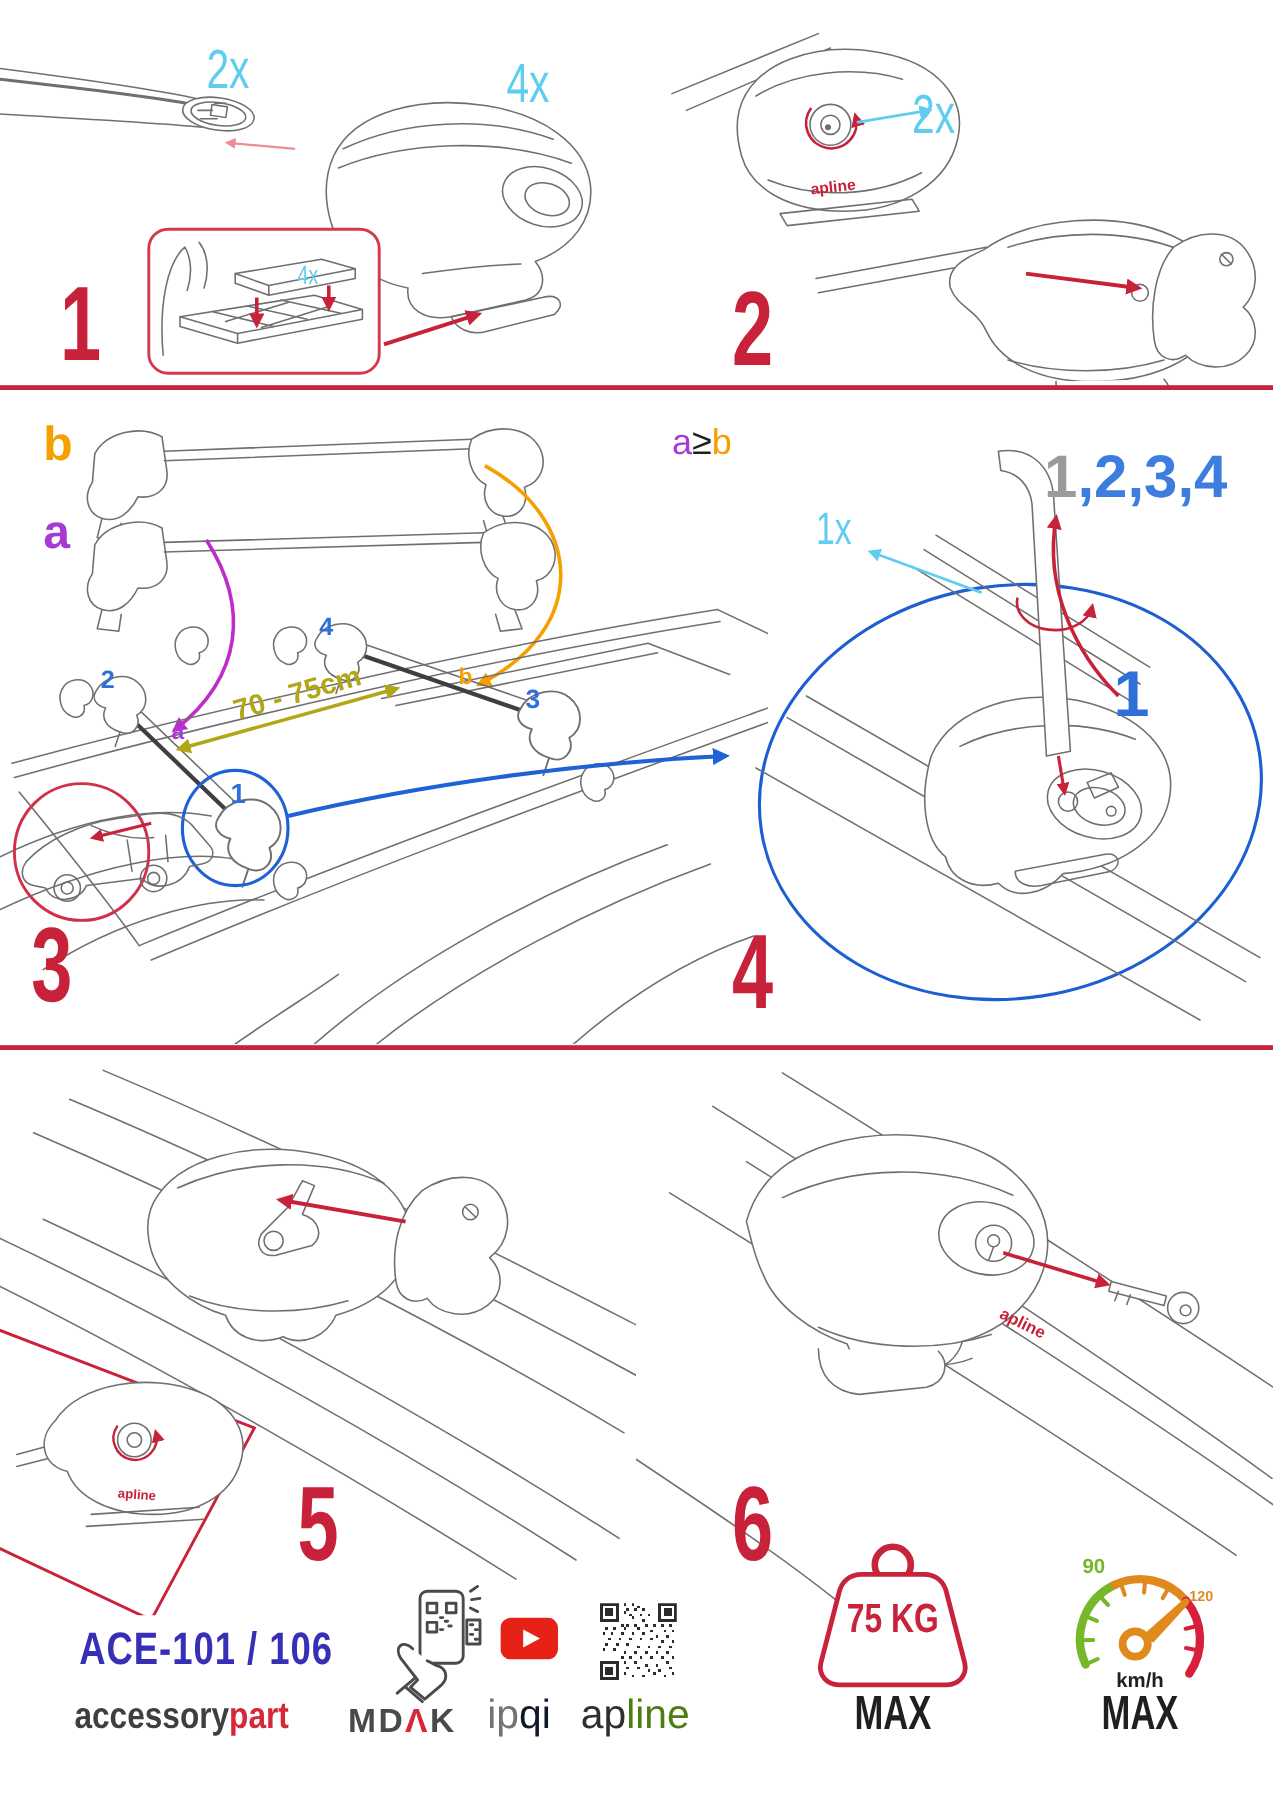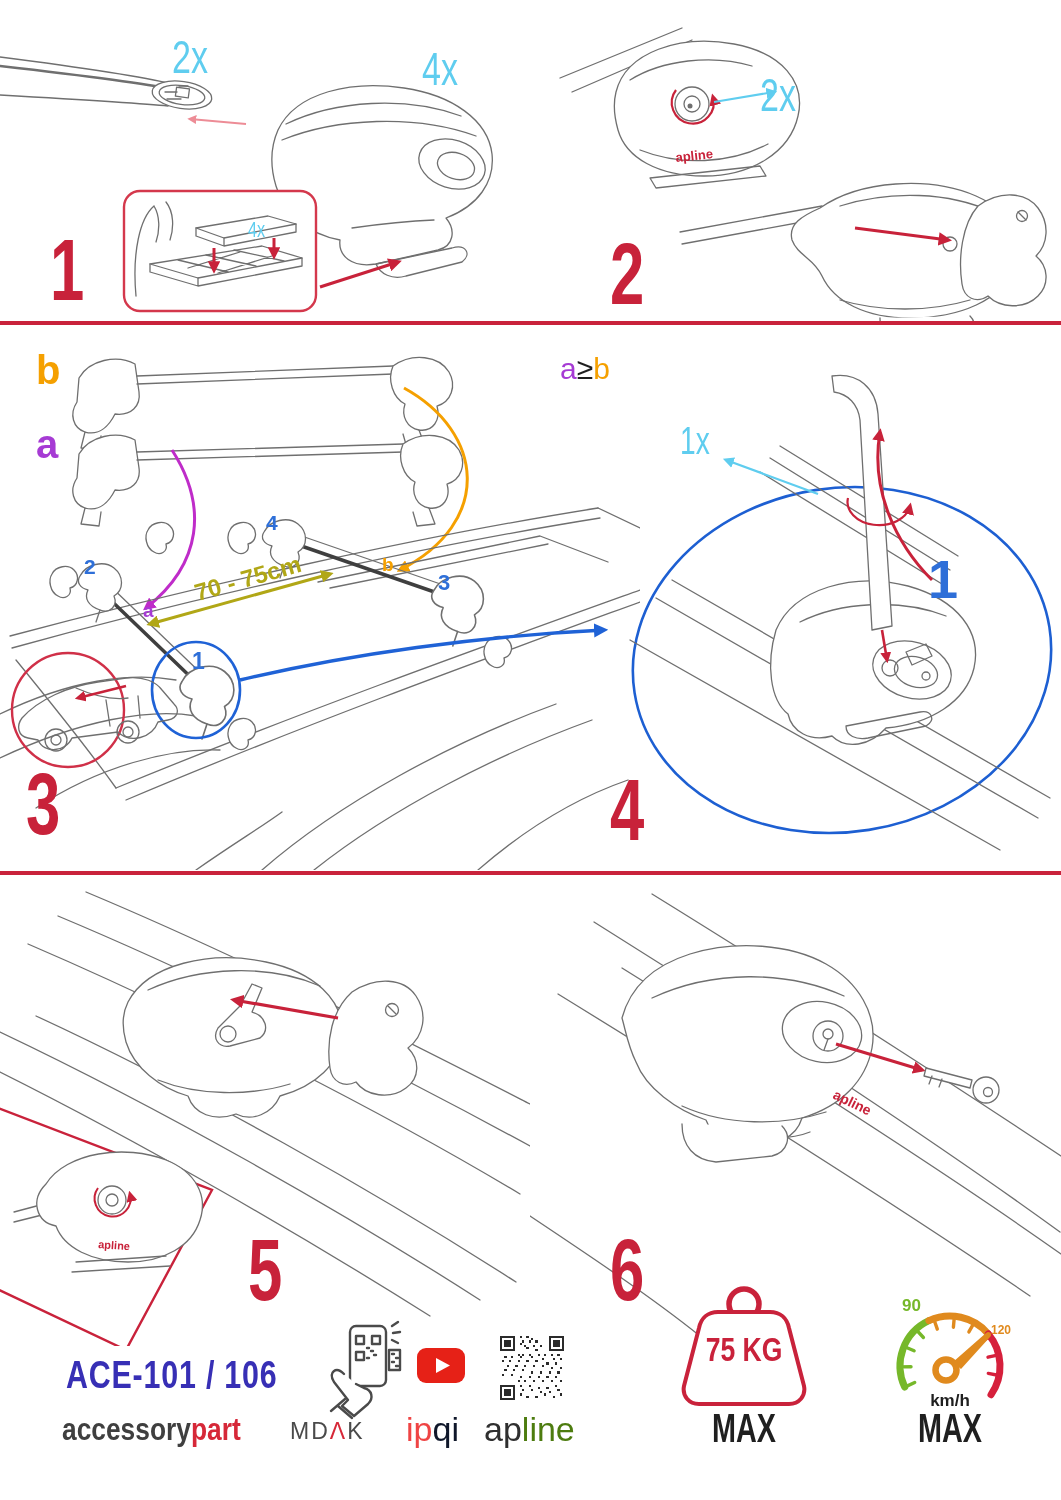--- a/index.html
+++ b/index.html
@@ -219,20 +219,23 @@
   <path d="M262,300 L267,330" stroke="#C8223A" stroke-width="2.6" fill="none" marker-end="url(#aR)"></path>
   <path d="M312,250 C276,214 250,160 260,102" stroke="#C8223A" stroke-width="3" fill="none" marker-end="url(#aR)"></path>
   <path d="M198,164 L106,130" stroke="#5FCDEF" stroke-width="2.2" fill="none" marker-end="url(#aC)"></path>
 </svg>
 
 <div class="lbl" style="left:36px;top:350px;font-size:40px;font-weight:700;color:#F5A000">b</div>
 <div class="lbl" style="left:36px;top:424px;font-size:40px;font-weight:700;color:#A63BD4">a</div>
 <div class="lbl" style="left:560px;top:354px;font-size:30px;font-weight:400">
   <span style="color:#A63BD4">a</span><span style="color:#1F1F1F">≥</span><span style="color:#F5A000">b</span>
 </div>
+<div class="lbl" style="left:870px;top:372px;font-size:50px;font-weight:700">
+  <span style="color:#9A9A9A">1</span><span style="color:#3D7DE0">,2,3,4</span>
+</div>
 <div class="lbl cyan" style="left:680px;top:422px;font-size:38px">1x</div>
 <div class="lbl blue" style="left:84px;top:556px;font-size:21px">2</div>
 <div class="lbl blue" style="left:266px;top:512px;font-size:21px">4</div>
 <div class="lbl blue" style="left:438px;top:572px;font-size:22px">3</div>
 <div class="lbl" style="left:382px;top:555px;font-size:19px;font-weight:700;color:#F5A000">b</div>
 <div class="lbl" style="left:143px;top:601px;font-size:19px;font-weight:700;color:#A63BD4">a</div>
 <div class="lbl blue" style="left:192px;top:650px;font-size:23px">1</div>
 <div class="lbl" style="left:192px;top:582px;font-size:24px;font-weight:700;color:#B1A716;transform:rotate(-16deg);transform-origin:left top">70 - 75cm</div>
 <div class="lbl blue" style="left:928px;top:552px;font-size:54px">1</div>
 <div class="lbl stepnum" style="left:26px;top:760px">3</div>
@@ -308,30 +311,30 @@
         <rect x="50" y="16" width="8" height="8"></rect>
         <rect x="34" y="32" width="8" height="8"></rect>
     <path d="M45,28 h2 M49,31 h2 M52,35 h2 M45,38 h2"></path>
     <path fill="#fff" d="M22,54 C14,46 6,52 12,62 L26,80 L20,86 L32,96 L46,84 C52,78 50,70 42,68 L34,64"></path>
     <path d="M16,86 L30,98 M23,79 L9,91"></path>
     <path d="M70,6 L76,2 M71,13 L78,12 M70,20 L76,23"></path>
     <rect x="67" y="30" width="11" height="20" fill="#fff"></rect>
     <path d="M70,34 h2 M74,38 h2 M70,42 h2 M74,46 h2"></path>
   </g>
 </svg>
-<div class="lbl" style="left:290px;top:1420px;font-size:23px;font-weight:400;letter-spacing:2px">
+<div class="lbl" style="left:290px;top:1420px;font-size:28px;font-weight:700;letter-spacing:2px">
   <span style="color:#4A4A4A">MD</span><span style="color:#D62838">Λ</span><span style="color:#4A4A4A">K</span>
 </div>
 
 <svg class="abs" style="left:417px;top:1348px" width="48" height="35" viewBox="0 0 48 35">
   <rect x="0" y="0" width="48" height="35" rx="9" fill="#E62117"></rect>
   <path d="M19,10 L33,17.5 L19,25 Z" fill="#fff"></path>
 </svg>
 <div class="lbl" style="left:406px;top:1412px;font-size:34px;font-weight:400">
-  <span style="color:#ef4444">ip</span><span style="color:#0f172a">qi</span>
+  <span style="color:#737373">ip</span><span style="color:#0f172a">qi</span>
 </div>
 
 <svg class="abs" style="left:500px;top:1336px" width="64" height="64" viewBox="0 0 29 29" shape-rendering="crispEdges">
   <g fill="#2B2B2B">
     <path d="M0,0h7v1h-7z M0,1h1v6h-1z M6,1h1v6h-1z M1,6h6v1h-6z M2,2h3v3h-3z"></path>
     <path d="M22,0h7v1h-7z M22,1h1v6h-1z M28,1h1v6h-1z M23,6h6v1h-6z M24,2h3v3h-3z"></path>
     <path d="M0,22h7v1h-7z M0,23h1v6h-1z M6,23h1v6h-1z M1,28h6v1h-6z M2,24h3v3h-3z"></path>
     <path d="M9,0h1v1h-1z M12,0h1v1h-1z M14,1h1v1h-1z M10,2h1v1h-1z M13,2h1v1h-1z M16,2h1v1h-1z M9,3h1v1h-1z M11,4h1v1h-1z M15,4h1v1h-1z M18,4h1v1h-1z M12,5h1v1h-1z M16,6h1v1h-1z M8,8h1v1h-1z M10,8h1v1h-1z M13,8h1v1h-1z M17,8h1v1h-1z M20,8h1v1h-1z M23,8h1v1h-1z M26,8h1v1h-1z M2,9h1v1h-1z M5,9h1v1h-1z M9,9h1v1h-1z M14,9h1v1h-1z M19,10h1v1h-1z M24,10h1v1h-1z M27,10h1v1h-1z M1,11h1v1h-1z M4,11h1v1h-1z M8,11h1v1h-1z M12,11h1v1h-1z M16,11h1v1h-1z M21,12h1v1h-1z M25,12h1v1h-1z M3,13h1v1h-1z M7,13h1v1h-1z M11,13h1v1h-1z M15,13h1v1h-1z M19,13h1v1h-1z M23,14h1v1h-1z M27,14h1v1h-1z M2,15h1v1h-1z M6,15h1v1h-1z M10,15h1v1h-1z M14,16h1v1h-1z M18,16h1v1h-1z M22,16h1v1h-1z M26,16h1v1h-1z M1,17h1v1h-1z M5,17h1v1h-1z M9,18h1v1h-1z M13,18h1v1h-1z M17,18h1v1h-1z M21,18h1v1h-1z M25,18h1v1h-1z M8,20h1v1h-1z M11,20h1v1h-1z M15,20h1v1h-1z M19,20h1v1h-1z M23,20h1v1h-1z M27,20h1v1h-1z M9,22h1v1h-1z M13,22h1v1h-1z M25,22h1v1h-1z M17,23h1v1h-1z M21,23h1v1h-1z M10,24h1v1h-1z M14,24h1v1h-1z M26,24h1v1h-1z M18,25h1v1h-1z M22,25h1v1h-1z M9,26h1v1h-1z M20,26h1v1h-1z M27,26h1v1h-1z M12,27h1v1h-1z M16,27h1v1h-1z M24,27h1v1h-1z"></path>
   </g>
 </svg>

